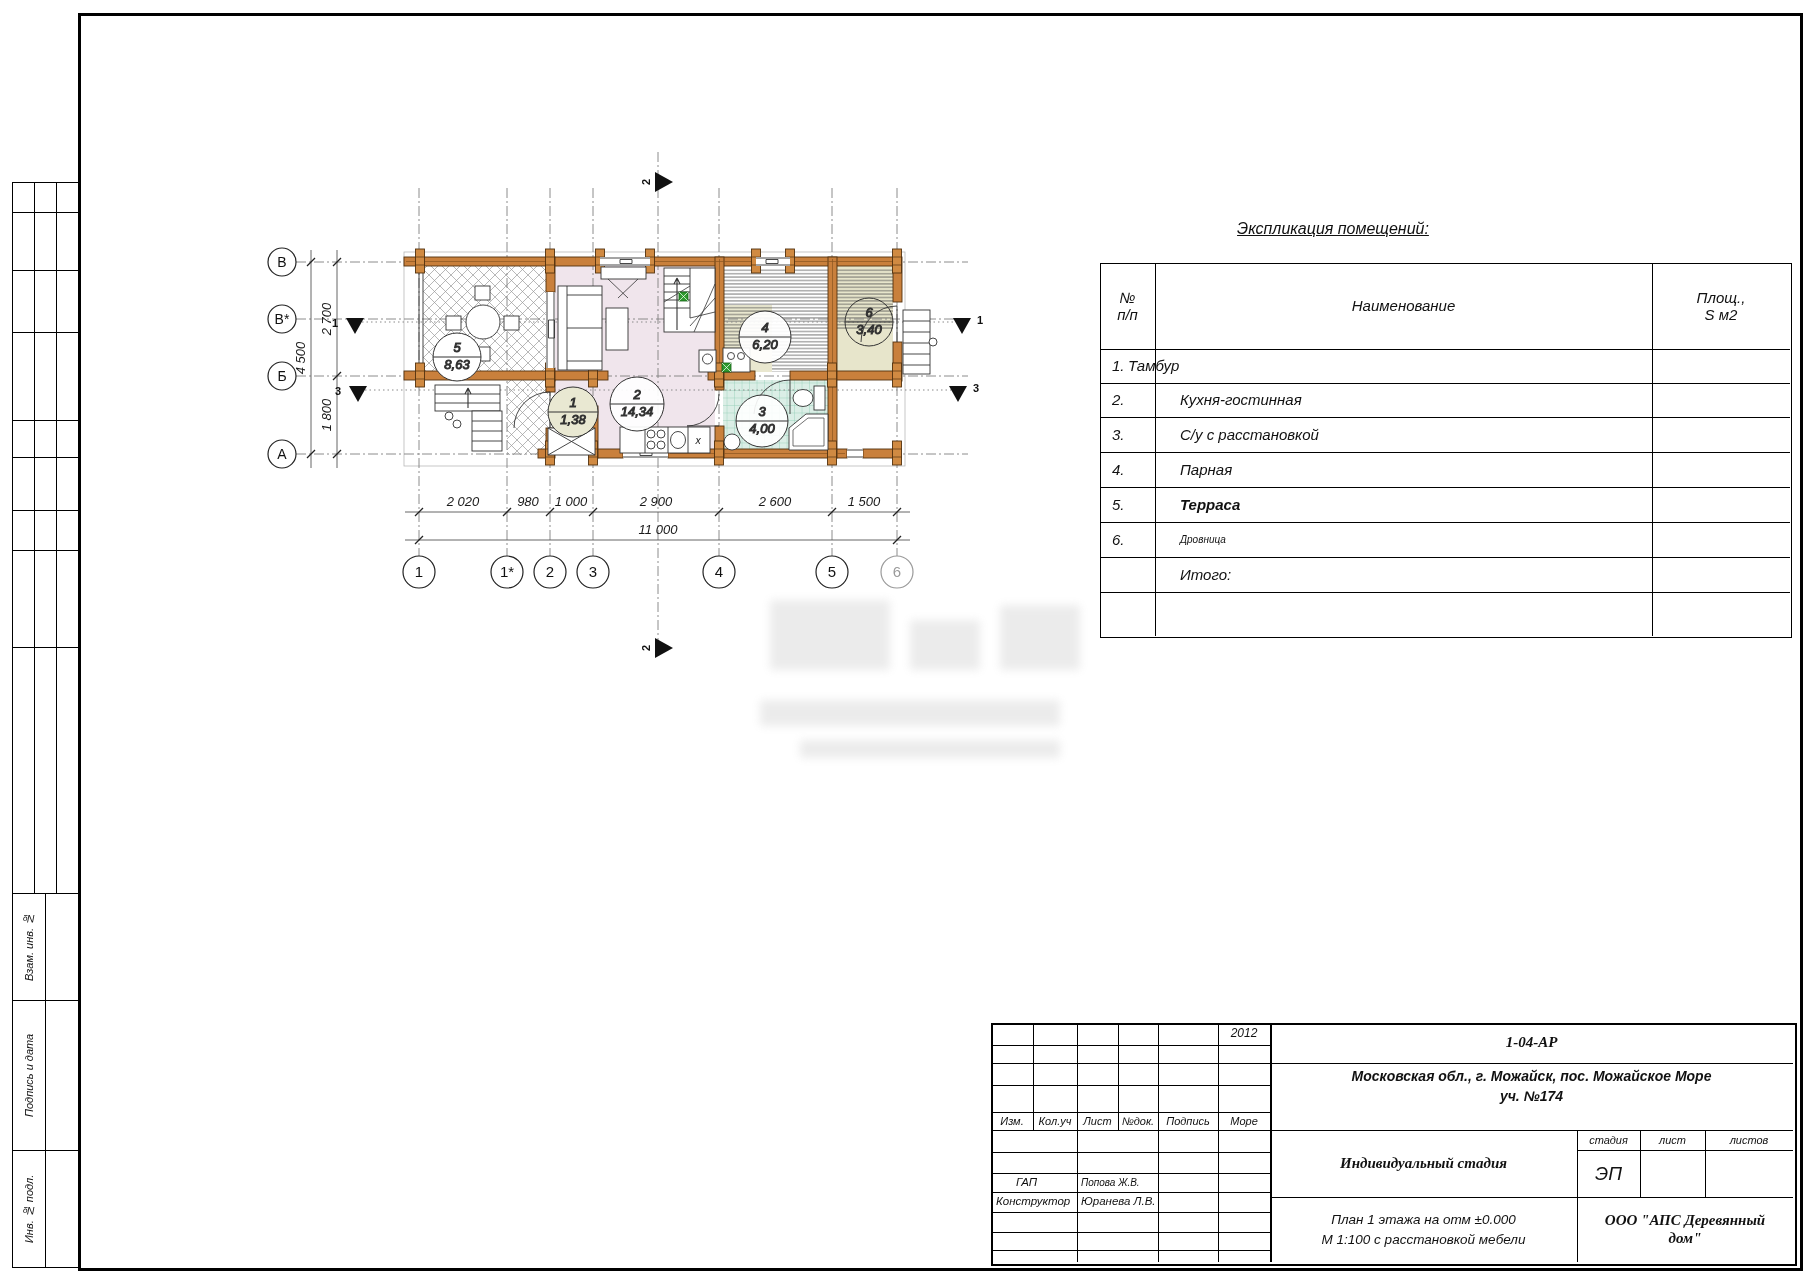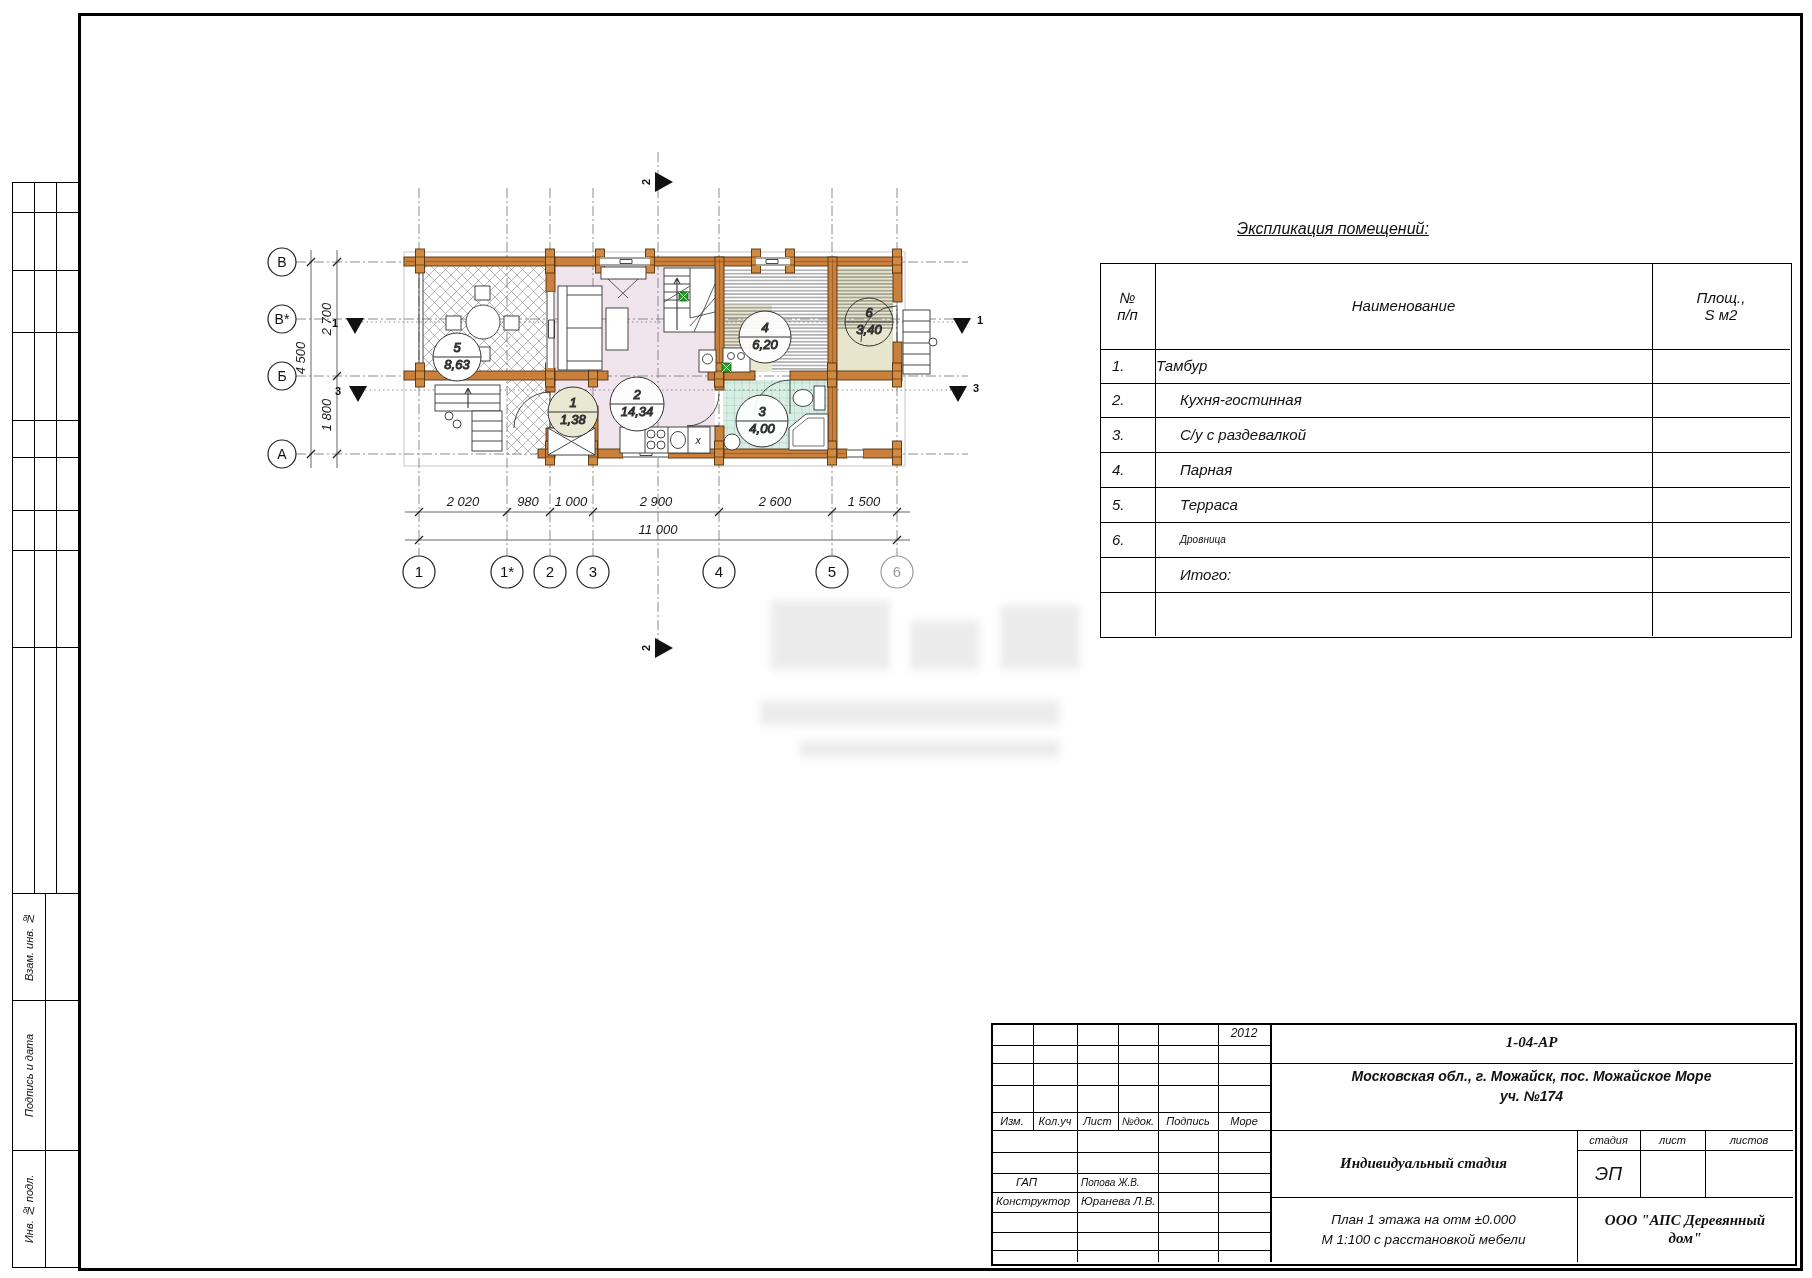--- a/index.html
+++ b/index.html
@@ -442,29 +442,29 @@
     <div class="hl" style="left:1100px;top:557px;width:690px;"></div>
     <div class="hl" style="left:1100px;top:592px;width:690px;"></div>
 
     <div class="cell" style="left:1100px;top:263px;width:55px;height:86px;font-size:15px;">№
 п/п</div>
     <div class="cell" style="left:1155px;top:263px;width:497px;height:86px;font-size:15px;">Наименование</div>
     <div class="cell" style="left:1652px;top:263px;width:138px;height:86px;font-size:15px;">Площ.,
 S м2</div>
 
     <div class="cell left" style="left:1112px;top:349px;width:40px;height:34px;font-size:15px;">1.</div>
-    <div class="cell left" style="left:1156px;top:349px;width:460px;height:34px;font-size:15px;">Тамбур</div>
+    <div class="cell left" style="left:1128px;top:349px;width:460px;height:34px;font-size:15px;">Тамбур</div>
     <div class="cell left" style="left:1112px;top:383px;width:40px;height:34px;font-size:15px;">2.</div>
     <div class="cell left" style="left:1180px;top:383px;width:460px;height:34px;font-size:15px;">Кухня-гостинная</div>
     <div class="cell left" style="left:1112px;top:417px;width:40px;height:35px;font-size:15px;">3.</div>
-    <div class="cell left" style="left:1180px;top:417px;width:460px;height:35px;font-size:15px;">С/у с раздевалкой</div>
+    <div class="cell left" style="left:1180px;top:417px;width:460px;height:35px;font-size:15px;">С/у с расстановкой</div>
     <div class="cell left" style="left:1112px;top:452px;width:40px;height:35px;font-size:15px;">4.</div>
     <div class="cell left" style="left:1180px;top:452px;width:460px;height:35px;font-size:15px;">Парная</div>
     <div class="cell left" style="left:1112px;top:487px;width:40px;height:35px;font-size:15px;">5.</div>
-    <div class="cell left" style="left:1180px;top:487px;width:460px;height:35px;font-size:15px;">Терраса</div>
+    <div class="cell left" style="left:1180px;top:487px;width:460px;height:35px;font-size:15px;font-weight:bold;">Терраса</div>
     <div class="cell left" style="left:1112px;top:522px;width:40px;height:35px;font-size:15px;">6.</div>
     <div class="cell left" style="left:1180px;top:522px;width:460px;height:35px;font-size:10px;">Дровница</div>
     <div class="cell left" style="left:1180px;top:557px;width:460px;height:35px;font-size:15px;">Итого:</div>
   </div>
 
   <div>
     <div class="tb-outer" style="left:991px;top:1023px;width:802px;height:239px;"></div>
 
     <div class="vl" style="left:1033px;top:1023px;height:107px;"></div>
     <div class="vl" style="left:1077px;top:1023px;height:239px;"></div>

